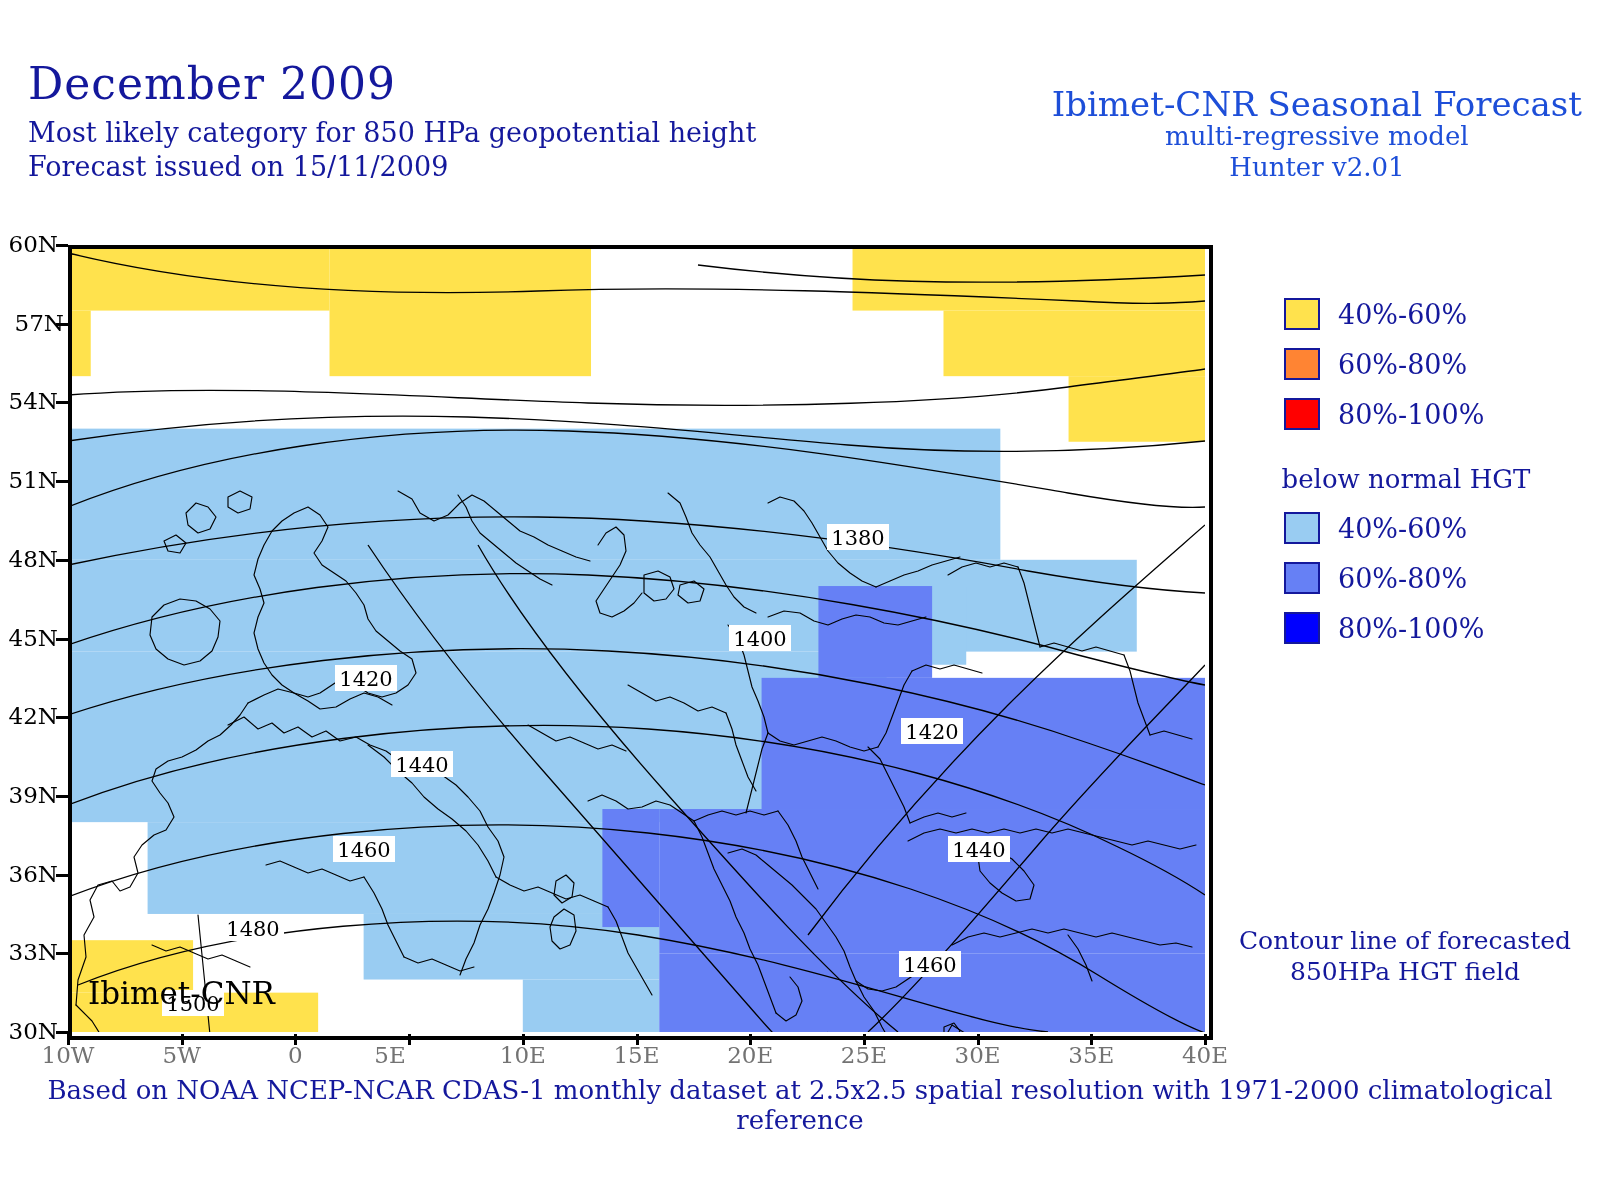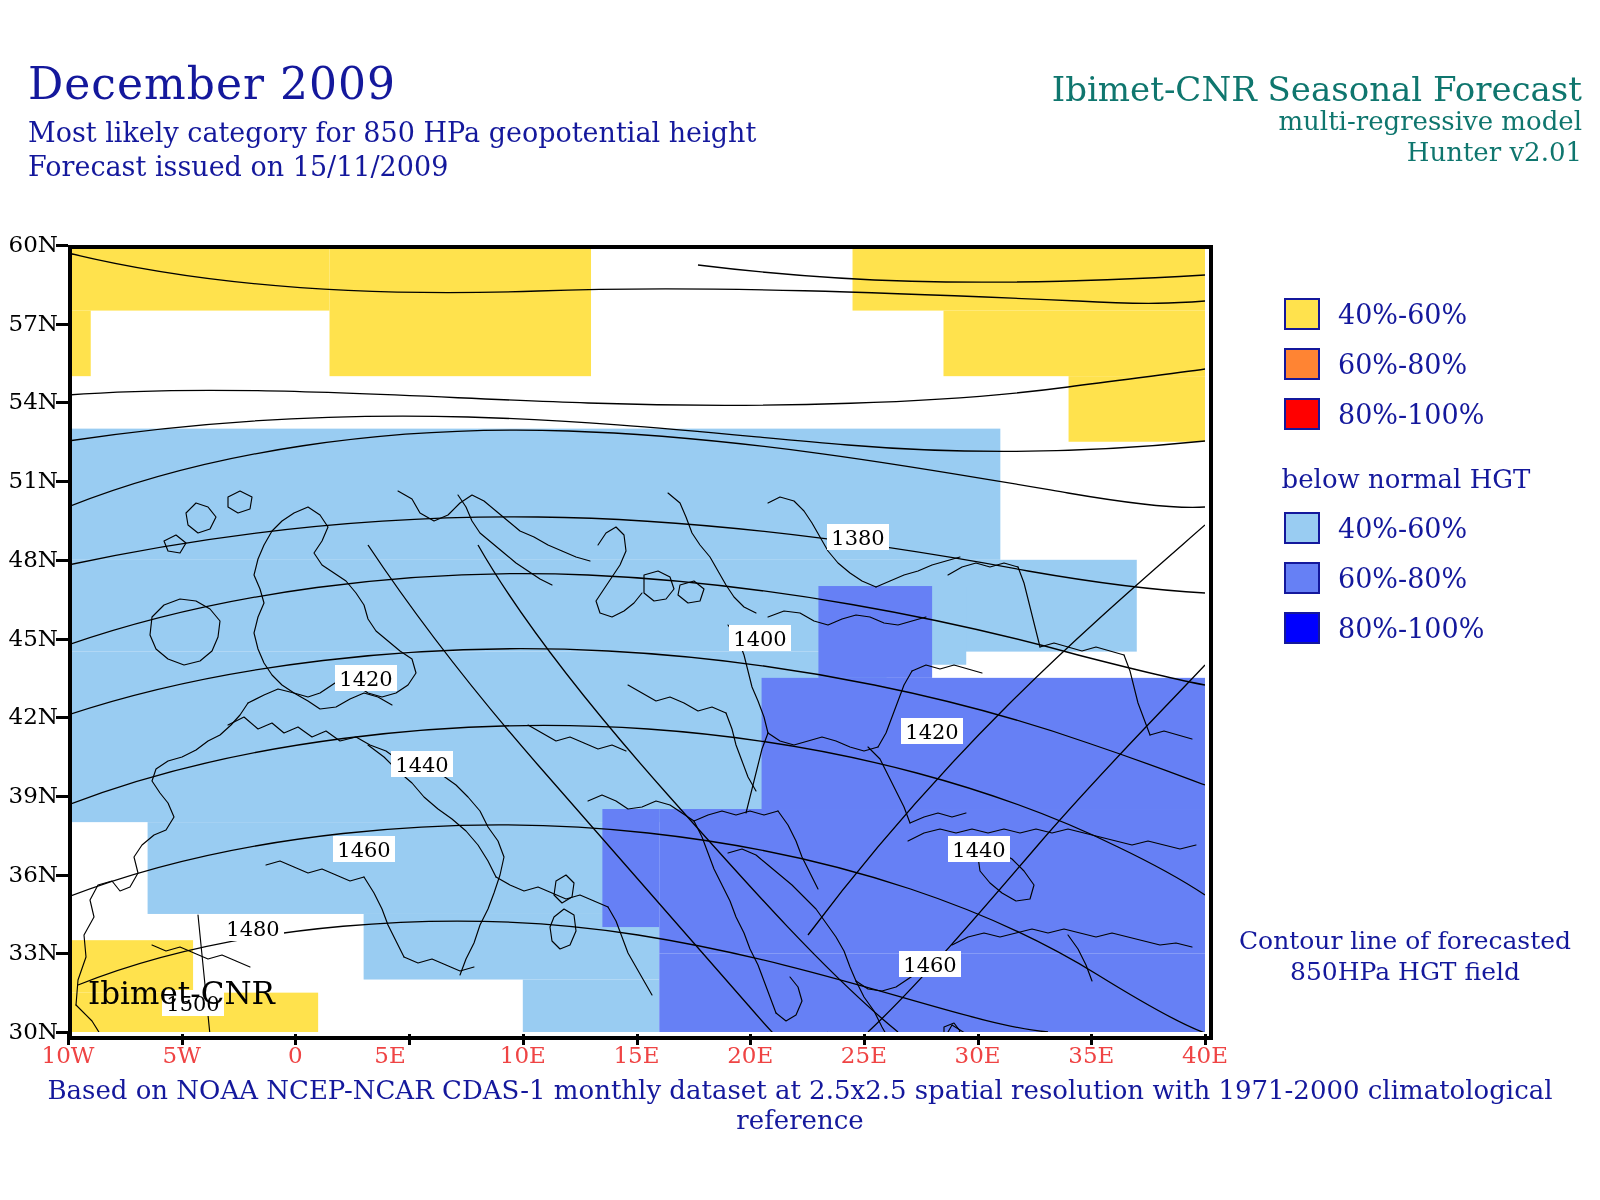--- a/index.html
+++ b/index.html
@@ -2,32 +2,32 @@
 <html><head>
 <meta charset="utf-8">
 <style>
   html,body{margin:0;padding:0;background:#ffffff;}
   body{width:1600px;height:1200px;position:relative;overflow:hidden;
        font-family:"DejaVu Serif", serif;}
   #title-block{position:absolute;left:28px;top:62px;}
   #main-title{font-size:44px;letter-spacing:1px;line-height:1;color:#14189c;font-family:"DejaVu Serif",serif;}
   #sub1{font-size:27px;color:#14189c;margin-top:10px;line-height:1.25;}
   #sub2{font-size:27px;color:#14189c;line-height:1.25;}
-  #right-head{position:absolute;right:18px;top:72px;text-align:right;color:#0f766e;}
+  #right-head{position:absolute;right:18px;top:87px;text-align:center;color:#1d4ed8;}
   #rh-title{font-size:34px;line-height:1;}
   #rh-l2{font-size:26px;margin-top:0;line-height:1.2;}
   #rh-l3{font-size:26px;line-height:1.2;}
 
   #plot-wrap{position:absolute;left:68px;top:245px;width:1137px;height:787px;}
   #plot-svg{display:block;width:1137px;height:787px;background:#ffffff;}
   #plot-frame{position:absolute;left:68px;top:245px;width:1137px;height:787px;
               border:4px solid #000;box-sizing:content-box;pointer-events:none;}
 
   .ylab{position:absolute;font-size:23px;color:#000;text-align:right;width:58px;font-family:"DejaVu Serif",serif;}
-  .xlab{position:absolute;font-size:23px;color:#ef4444;text-align:center;width:70px;font-family:"DejaVu Serif",serif;}
+  .xlab{position:absolute;font-size:23px;color:#737373;text-align:center;width:70px;font-family:"DejaVu Serif",serif;}
   .tick{position:absolute;background:#000;}
 
   #legend{position:absolute;left:1212px;top:280px;width:388px;color:#14189c;text-align:center;}
   #legend-title{font-size:26px;}
   .leg-head{font-size:26px;margin-top:34px;}
   .leg-row{display:flex;align-items:center;margin-top:18px;padding-left:72px;}
   .swatch{width:36px;height:32px;border:2px solid #14189c;box-sizing:border-box;}
   .leg-lab{font-size:27px;margin-left:18px;color:#14189c;}
   #contour-note{position:absolute;left:1205px;top:925px;width:400px;text-align:center;
                 color:#14189c;font-size:25px;line-height:1.25;}
@@ -216,21 +216,21 @@
         <text x="125" y="766" text-anchor="middle" class="clabel-tx">1500</text>
       </g>
   </svg>
 </div>
 <div id="plot-frame"></div>
 <div id="watermark">Ibimet-CNR</div>
 
 <div id="axis-y">
     <div class="ylab" style="left: 0px; top: 231px;">60N</div>
     <div class="tick" style="left: 56px; top: 244px; width: 12px; height: 3px;"></div>
-    <div class="ylab" style="left: 0px; top: 309.7px;">57N</div>
+    <div class="ylab" style="left: 6px; top: 309.7px;">57N</div>
     <div class="tick" style="left: 56px; top: 322.7px; width: 12px; height: 3px;"></div>
     <div class="ylab" style="left: 0px; top: 388.4px;">54N</div>
     <div class="tick" style="left: 56px; top: 401.4px; width: 12px; height: 3px;"></div>
     <div class="ylab" style="left: 0px; top: 467.1px;">51N</div>
     <div class="tick" style="left: 56px; top: 480.1px; width: 12px; height: 3px;"></div>
     <div class="ylab" style="left: 0px; top: 545.8px;">48N</div>
     <div class="tick" style="left: 56px; top: 558.8px; width: 12px; height: 3px;"></div>
     <div class="ylab" style="left: 0px; top: 624.5px;">45N</div>
     <div class="tick" style="left: 56px; top: 637.5px; width: 12px; height: 3px;"></div>
     <div class="ylab" style="left: 0px; top: 703.2px;">42N</div>

